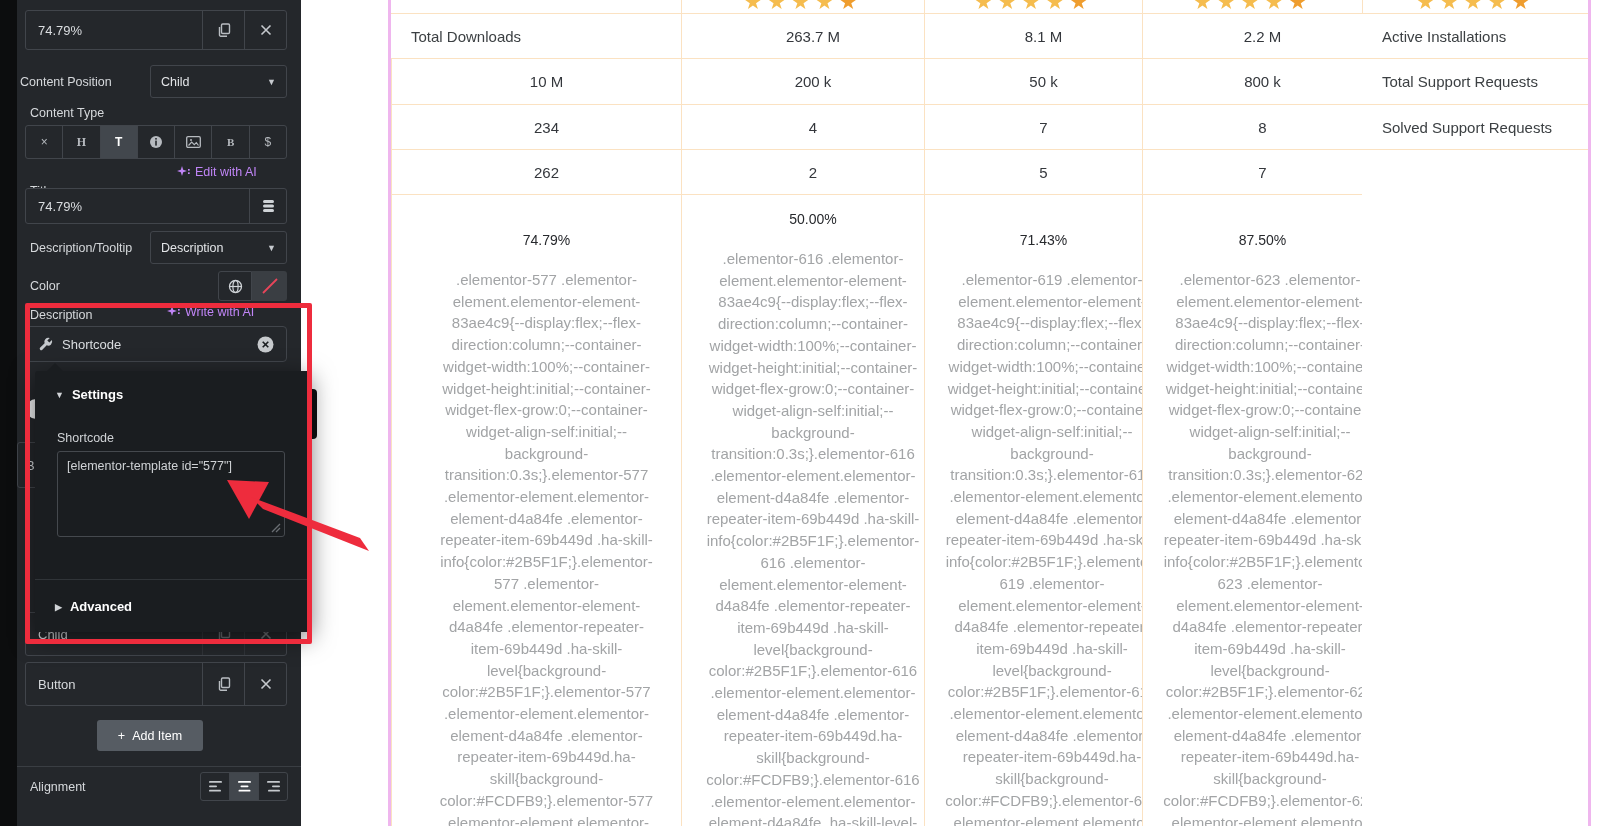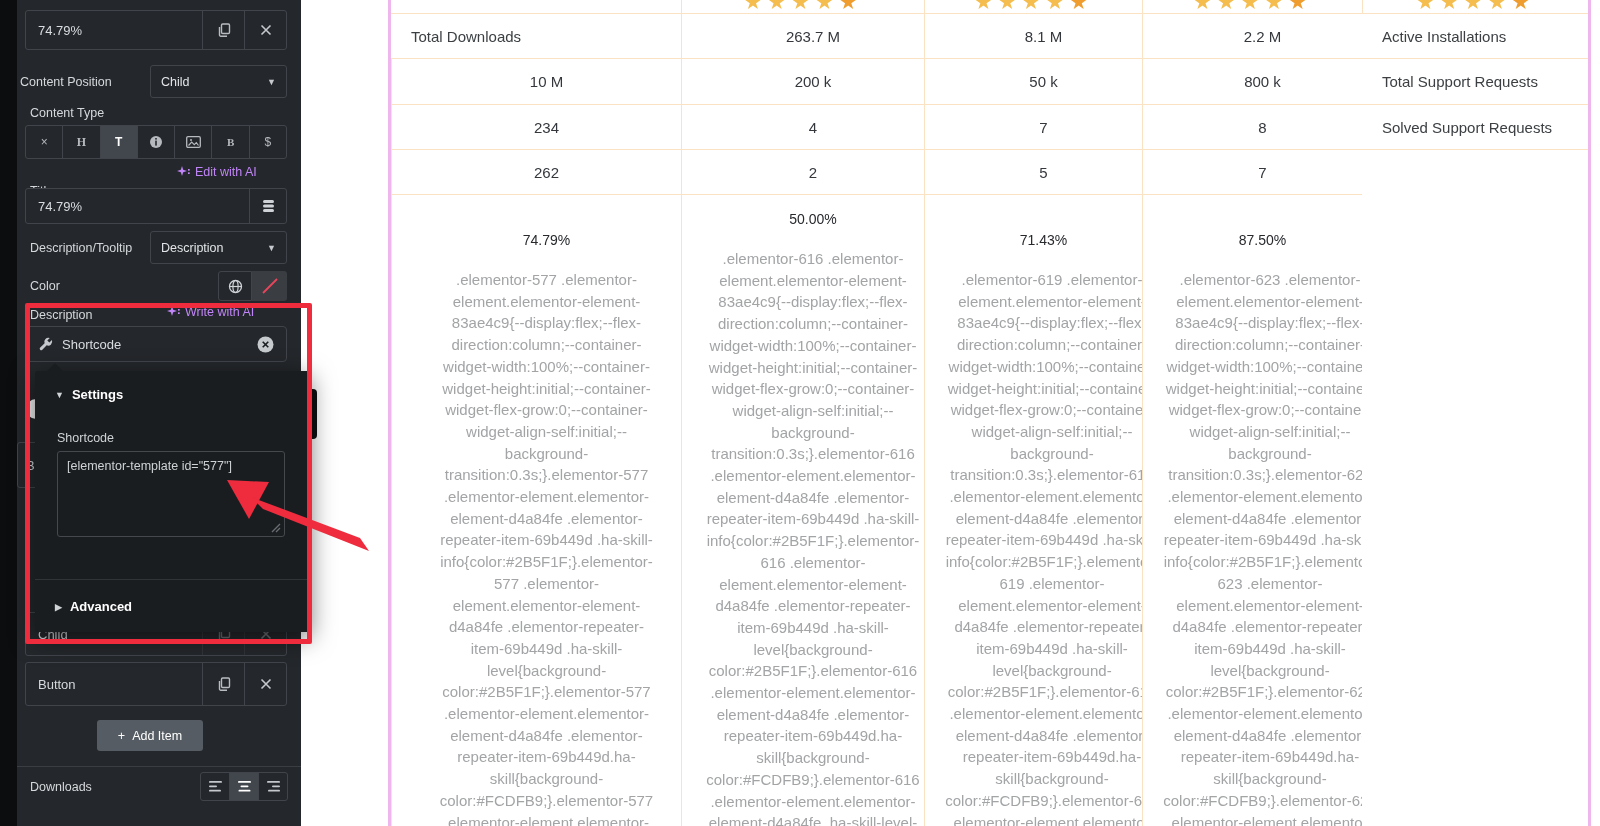--- a/index.html
+++ b/index.html
@@ -254,21 +254,21 @@
       </div>
     </div>
 
     <div class="addbtn">
       <span>+</span>
       <span>Add Item</span>
     </div>
 
     <div class="divider" style="top:766px;"></div>
 
-    <div class="lbl" style="left:13px;top:780px;">Downloads</div>
+    <div class="lbl" style="left:13px;top:780px;">Alignment</div>
     <div class="aligngroup">
       <div class="acell">
         <span>
           <svg width="13" height="11" viewBox="0 0 13 11">
               <rect x="0" y="0" width="13" height="1.8" rx=".9" fill="#c5c9cd"></rect>
               <rect x="0" y="4.4" width="8" height="1.8" rx=".9" fill="#c5c9cd"></rect>
               <rect x="0" y="8.8" width="12" height="1.8" rx=".9" fill="#c5c9cd"></rect>
             </svg>
         </span>
       </div>

